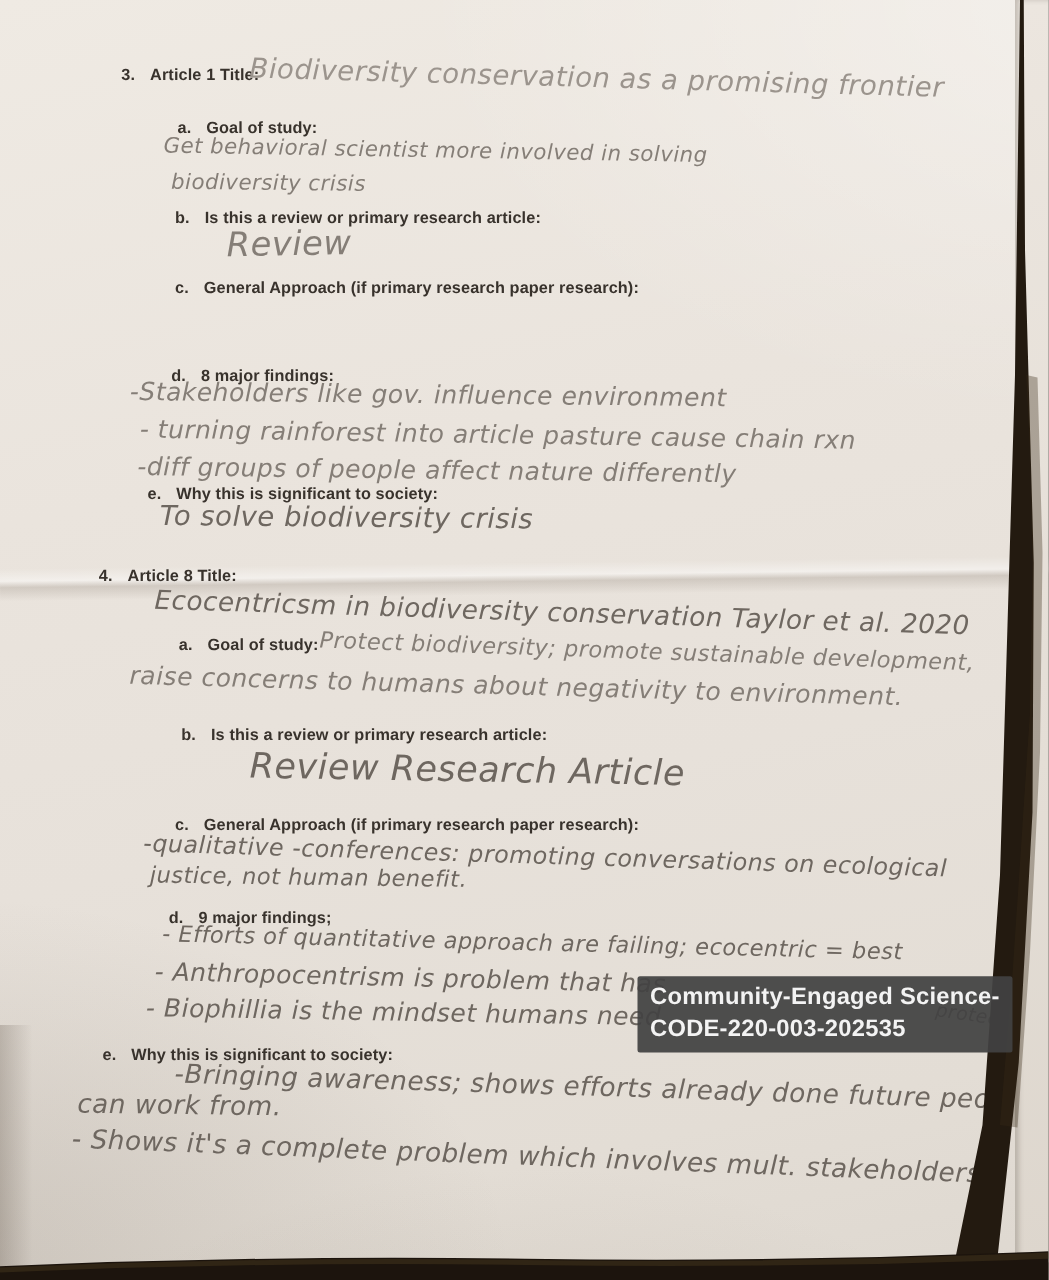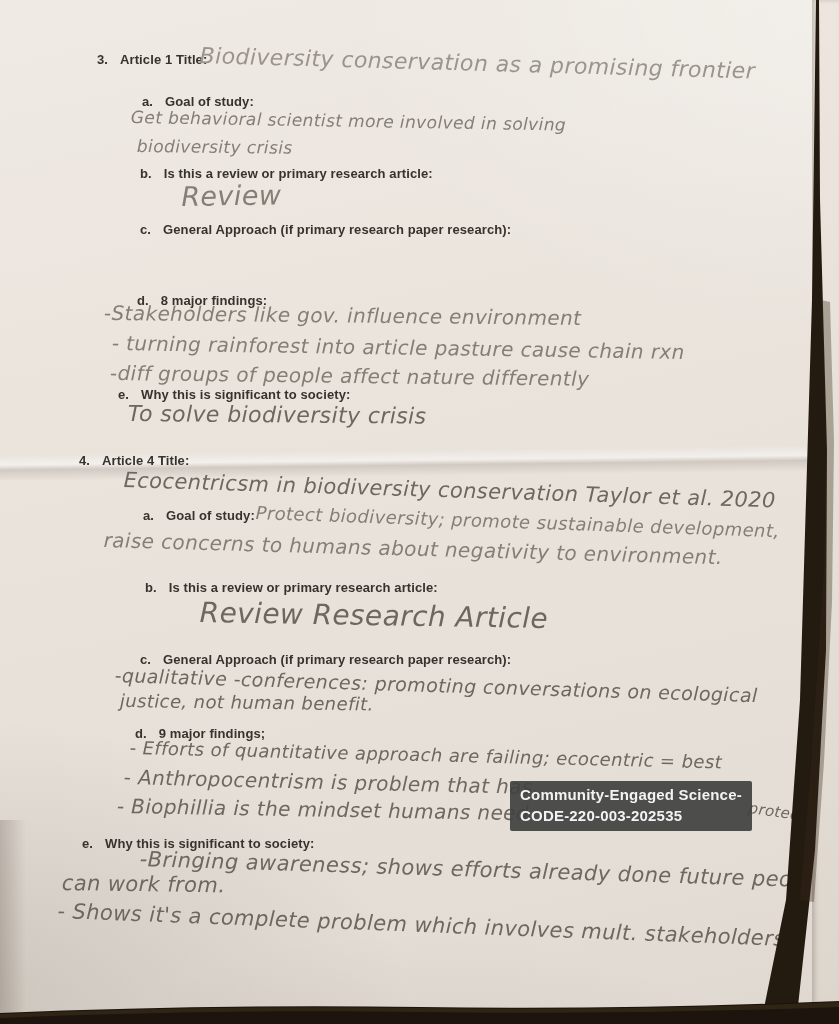--- a/index.html
+++ b/index.html
@@ -28,21 +28,21 @@
   svg.bgshapes{position:absolute;inset:0;z-index:5;pointer-events:none;}
   
   .prow{position:absolute;display:flex;gap:12px;z-index:3;color:#38322c;
     font-weight:700;font-size:13px;letter-spacing:.1px;white-space:nowrap;}
   
   .hand{position:absolute;z-index:3;font-family:"DejaVu Sans",sans-serif;font-style:italic;
     white-space:nowrap;transform-origin:left top;letter-spacing:.4px;}
   .pl{color:#9b948d;} .pm{color:#857e77;} .pd{color:#6e6760;}
   
   .watermark{position:absolute;left:510px;top:781px;z-index:9;background:rgba(66,66,66,.93);
-    color:#f3f3f3;font-weight:700;font-size:15px;line-height:1.38;padding:4px 10px 5px;
+    color:#f3f3f3;font-weight:700;font-size:19px;line-height:1.38;padding:4px 10px 5px;
     border-radius:2px;letter-spacing:.2px;white-space:nowrap;}
 </style>
 </head>
 <body>
 
 <div id="photo">
 
   <div class="shade"></div>
   <div class="crease" style="top:450px"></div>
   <div class="edge-shadow-left"></div>
@@ -80,21 +80,21 @@
   <div class="hand pm" style="left:110px;top:361px;font-size:20px;transform:rotate(.7deg)">-diff groups of people affect nature differently</div>
 
   <div class="prow" style="left:118px;top:387px">
     <span>e.</span>
     <span>Why this is significant to society:</span>
   </div>
   <div class="hand pd" style="left:128px;top:401px;font-size:22px;transform:rotate(.5deg)">To solve biodiversity crisis</div>
 
   <div class="prow" style="left:79px;top:453px">
     <span>4.</span>
-    <span>Article 4 Title:</span>
+    <span>Article 8 Title:</span>
   </div>
   <div class="hand pd" style="left:124px;top:468px;font-size:21px;transform:rotate(1.8deg)">Ecocentricsm in biodiversity conservation Taylor et al. 2020</div>
 
   <div class="prow" style="left:143px;top:508px">
     <span>a.</span>
     <span>Goal of study:</span>
   </div>
   <div class="hand pm" style="left:256px;top:502px;font-size:18px;transform:rotate(2deg)">Protect biodiversity; promote sustainable development,</div>
   <div class="hand pm" style="left:104px;top:528px;font-size:20px;transform:rotate(1.6deg)">raise concerns to humans about negativity to environment.</div>
 

